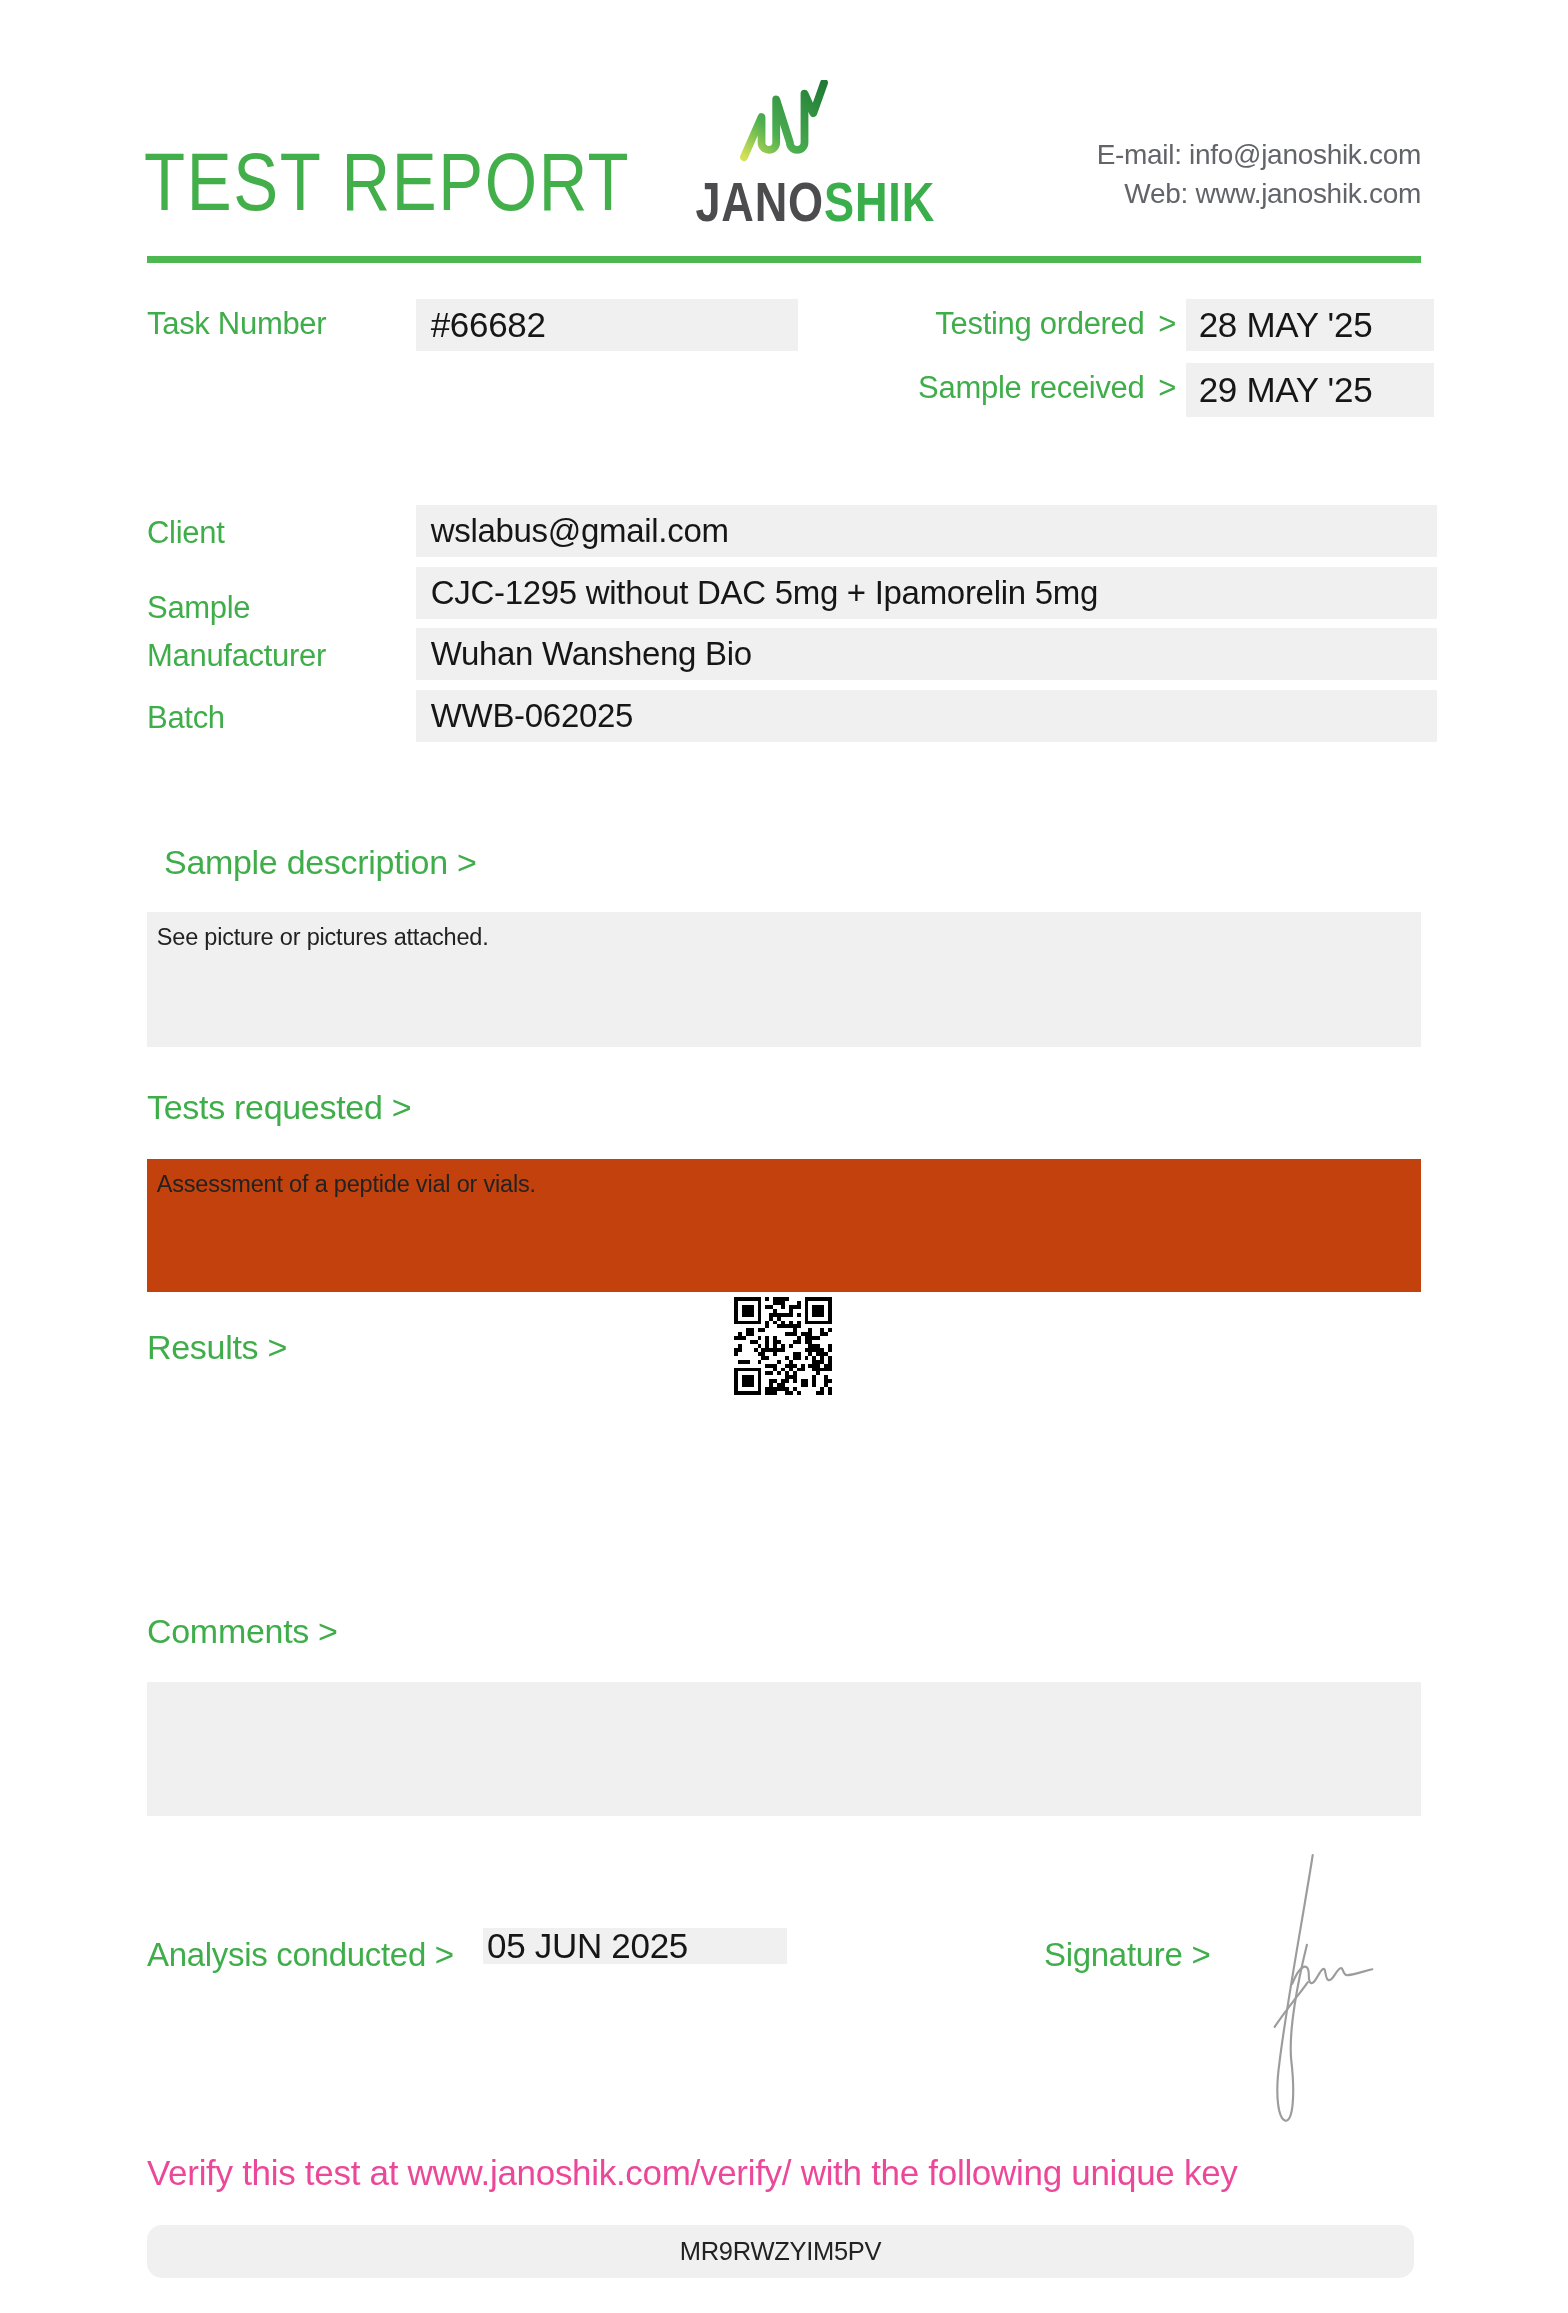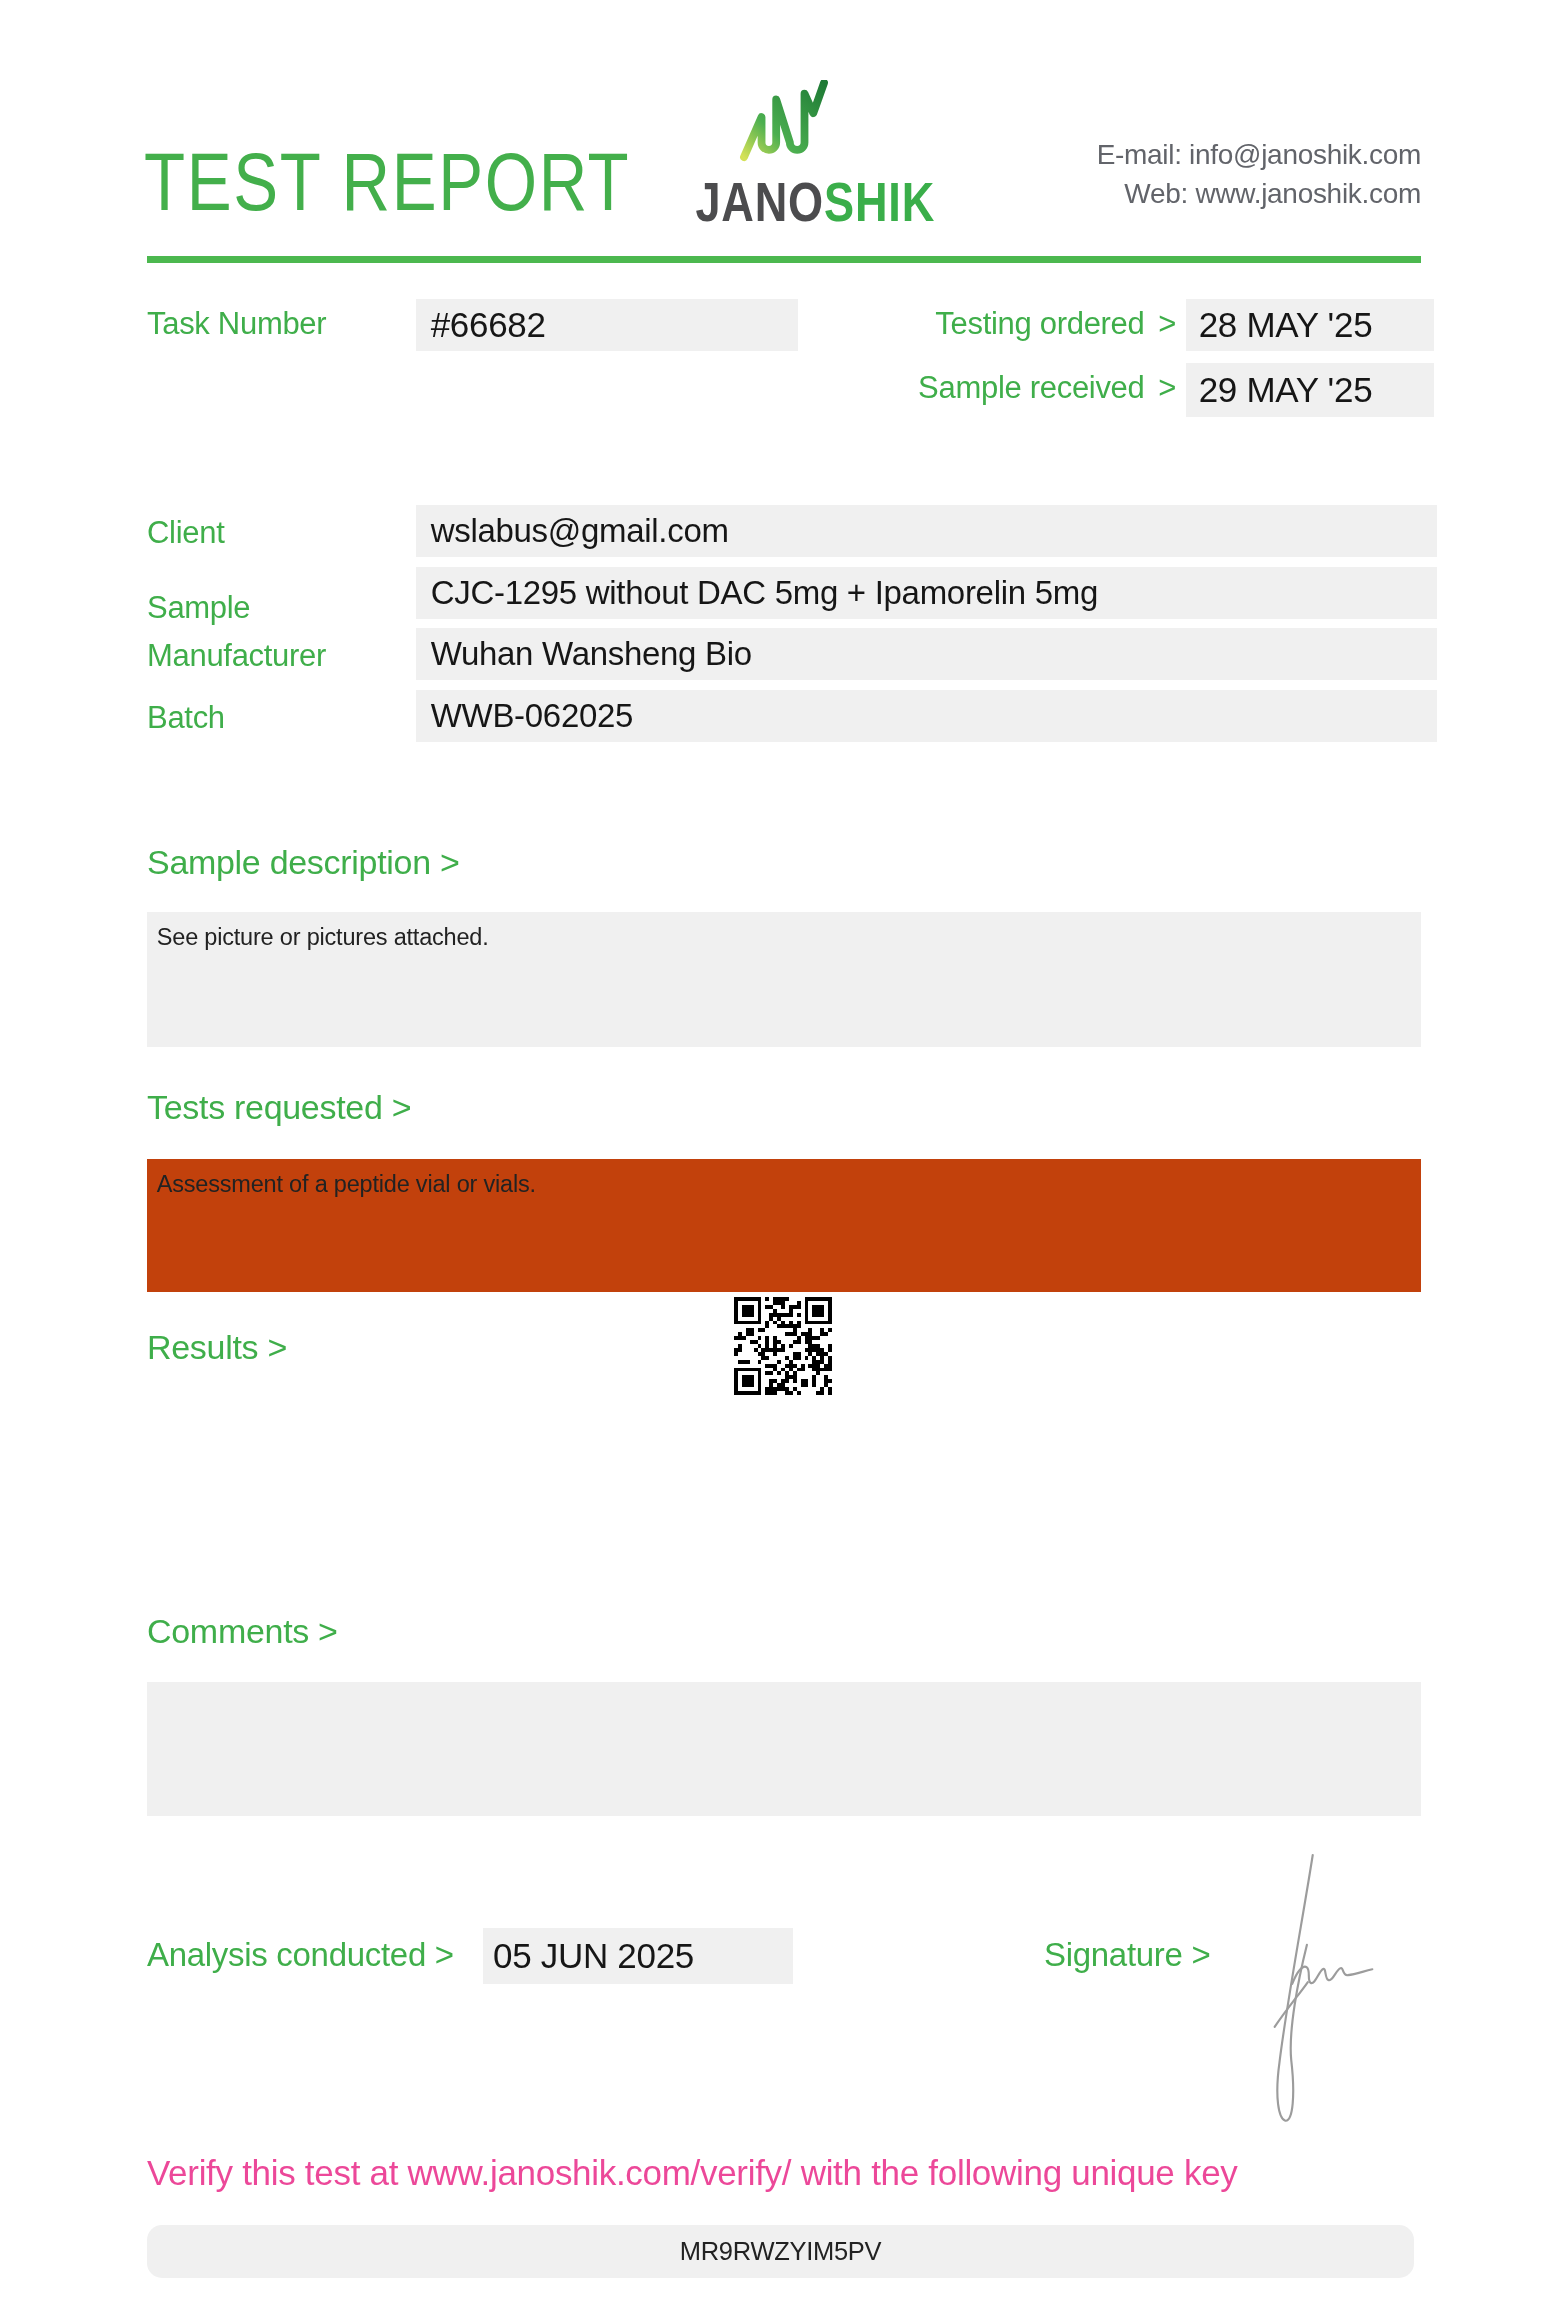--- a/index.html
+++ b/index.html
@@ -45,39 +45,39 @@
   .info-label-1{left:147px;top:576px;margin-top:14px;}
   .info-label-2{left:147px;top:638px;}
   .info-label-3{left:147px;top:700px;}
   .info-box{left:416px;width:1006px;height:52px;padding-left:14.7px;font-size:33px;}
   .info-box-0{top:505px;}
   .info-box-1{top:567px;}
   .info-box-2{top:628px;}
   .info-box-3{top:690px;}
   
   .sec-heading{color:#3FAE4A;font-size:34px;white-space:nowrap;}
-  .desc-heading{left:147px;top:843px;}
+  .desc-heading{left:164px;top:843px;}
   .desc-box{left:147px;top:912px;width:1274px;height:135px;background:#F0F0F0;}
   .box-body{padding:11.8px 0 0 9.8px;font-size:23.5px;color:#222222;letter-spacing:-0.2px;}
   .tests-heading{left:147px;top:1088px;}
   .tests-box{left:147px;top:1159px;width:1274px;height:133px;background:#c2410c;}
   .qr{left:734px;top:1297px;width:98px;height:98px;}
   .results-heading{left:147px;top:1328px;}
   
   .results-table{left:147px;top:1400px;width:1274px;border-collapse:collapse;table-layout:fixed;}
   .results-table td{
     border:2.9px solid #4DAF50;height:53px;
     font-size:27.4px;color:#111111;padding:0 0 0 13.7px;vertical-align:middle;
     background:#ffffff;
   }
   .comments-heading{left:147px;top:1612px;}
   .comments-box{left:147px;top:1682px;width:1274px;height:134px;background:#F0F0F0;}
   
   .analysis-label{left:147px;top:1936px;font-size:33px;}
-  .analysis-box{left:483px;top:1928px;width:300px;height:56px;padding-left:10px;font-size:35px;}
+  .analysis-box{left:483px;top:1928px;width:300px;height:36px;padding-left:4px;font-size:35px;}
   .signature-label{left:1044px;top:1936px;font-size:33px;}
   .signature-svg{left:1259px;top:1841px;}
   .verify-text{left:147px;top:2153px;width:1274px;color:#ec4899;font-size:35px;white-space:nowrap;}
   .key-box{left:147px;top:2225px;width:1267px;height:53px;background:#F0F0F0;display:flex;align-items:center;justify-content:center;font-size:25.5px;color:#222222;border-radius:15px;}
 </style>
 </head>
 <body>
 
 <div class="page">
 

